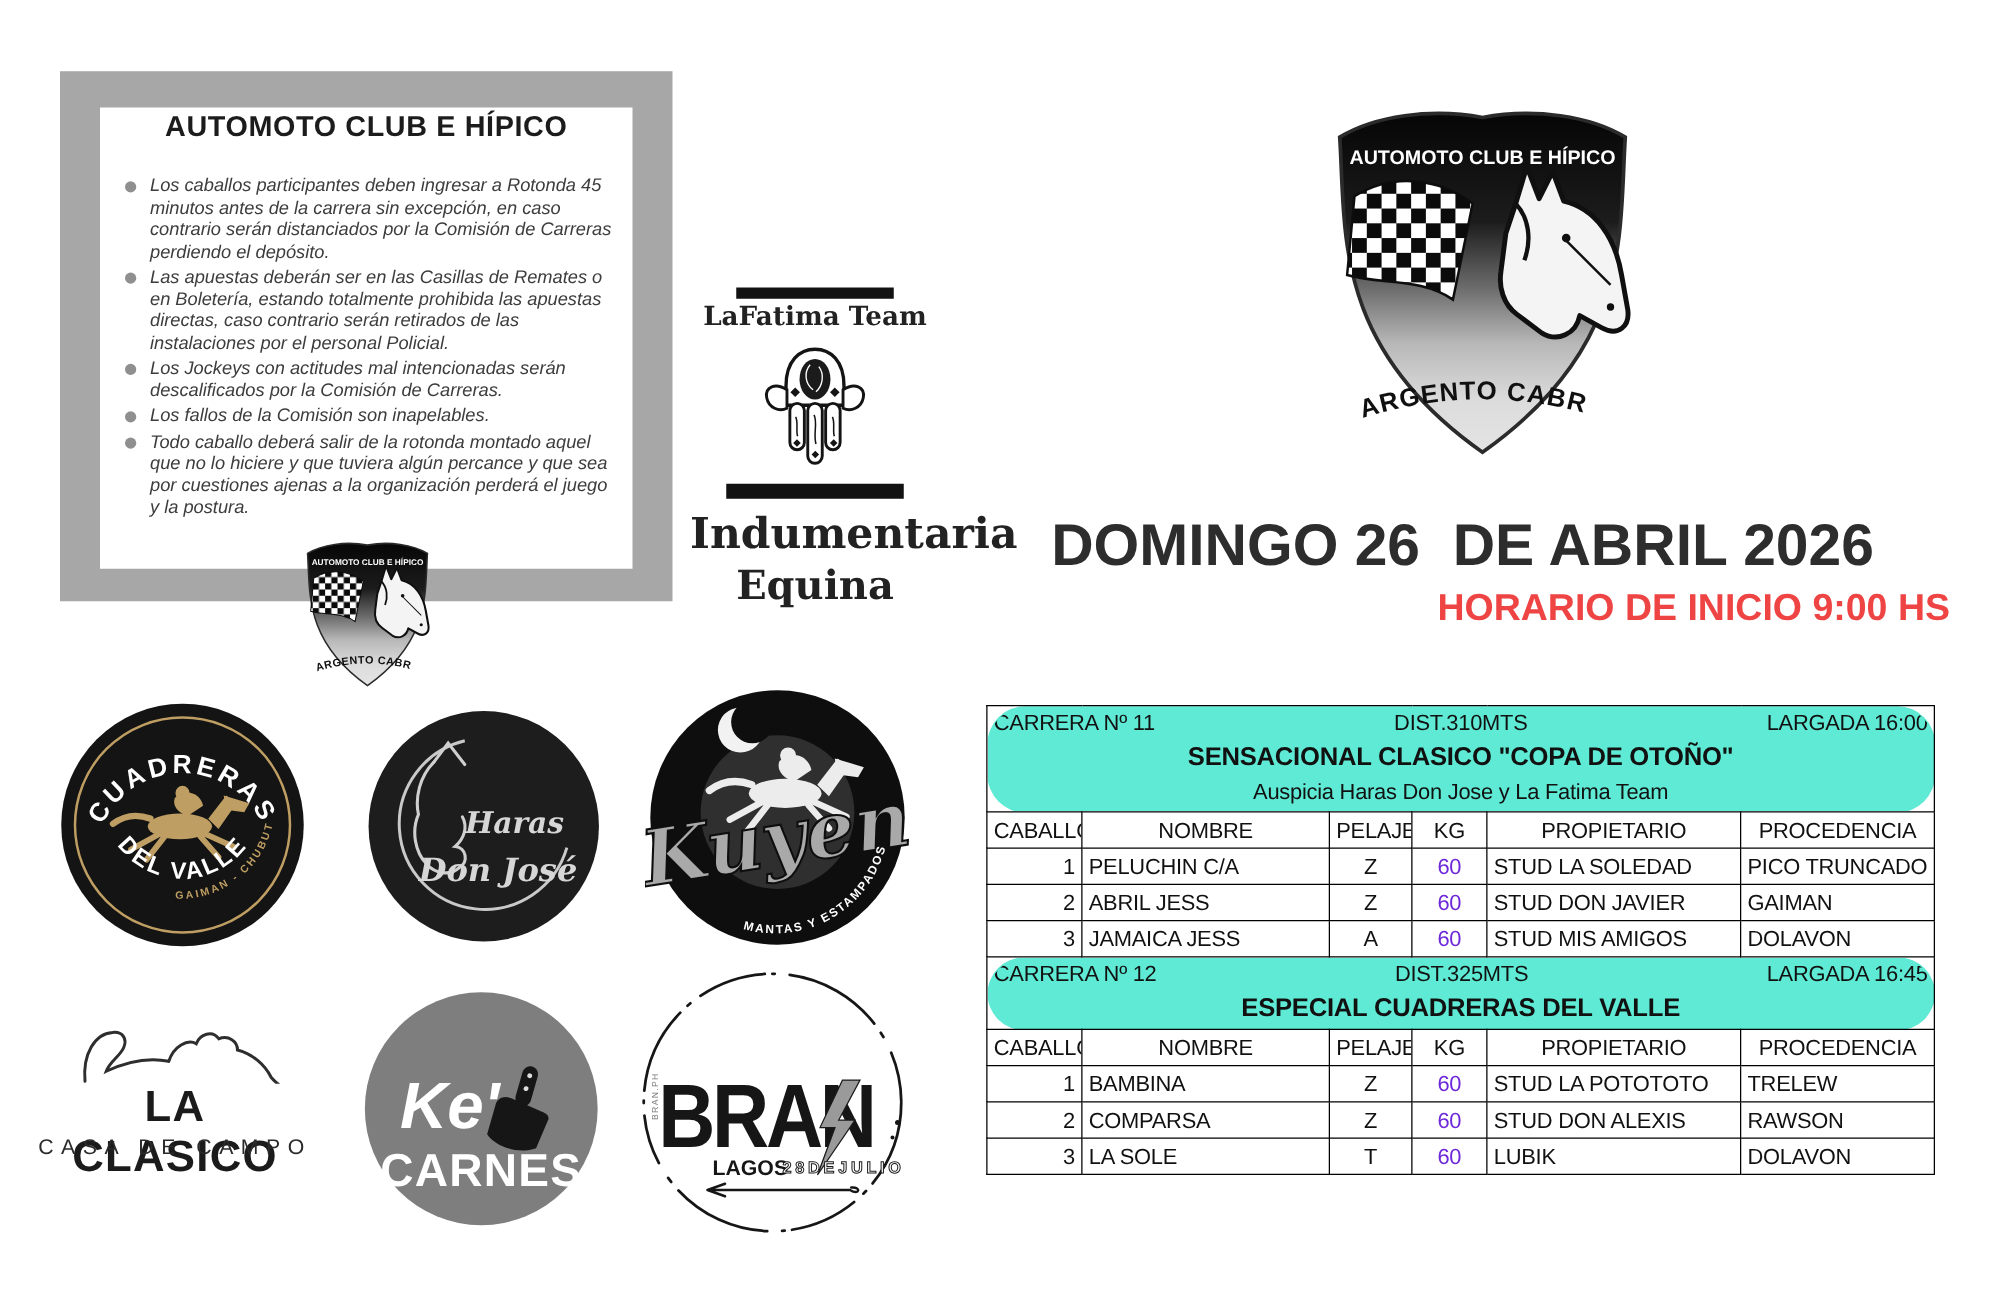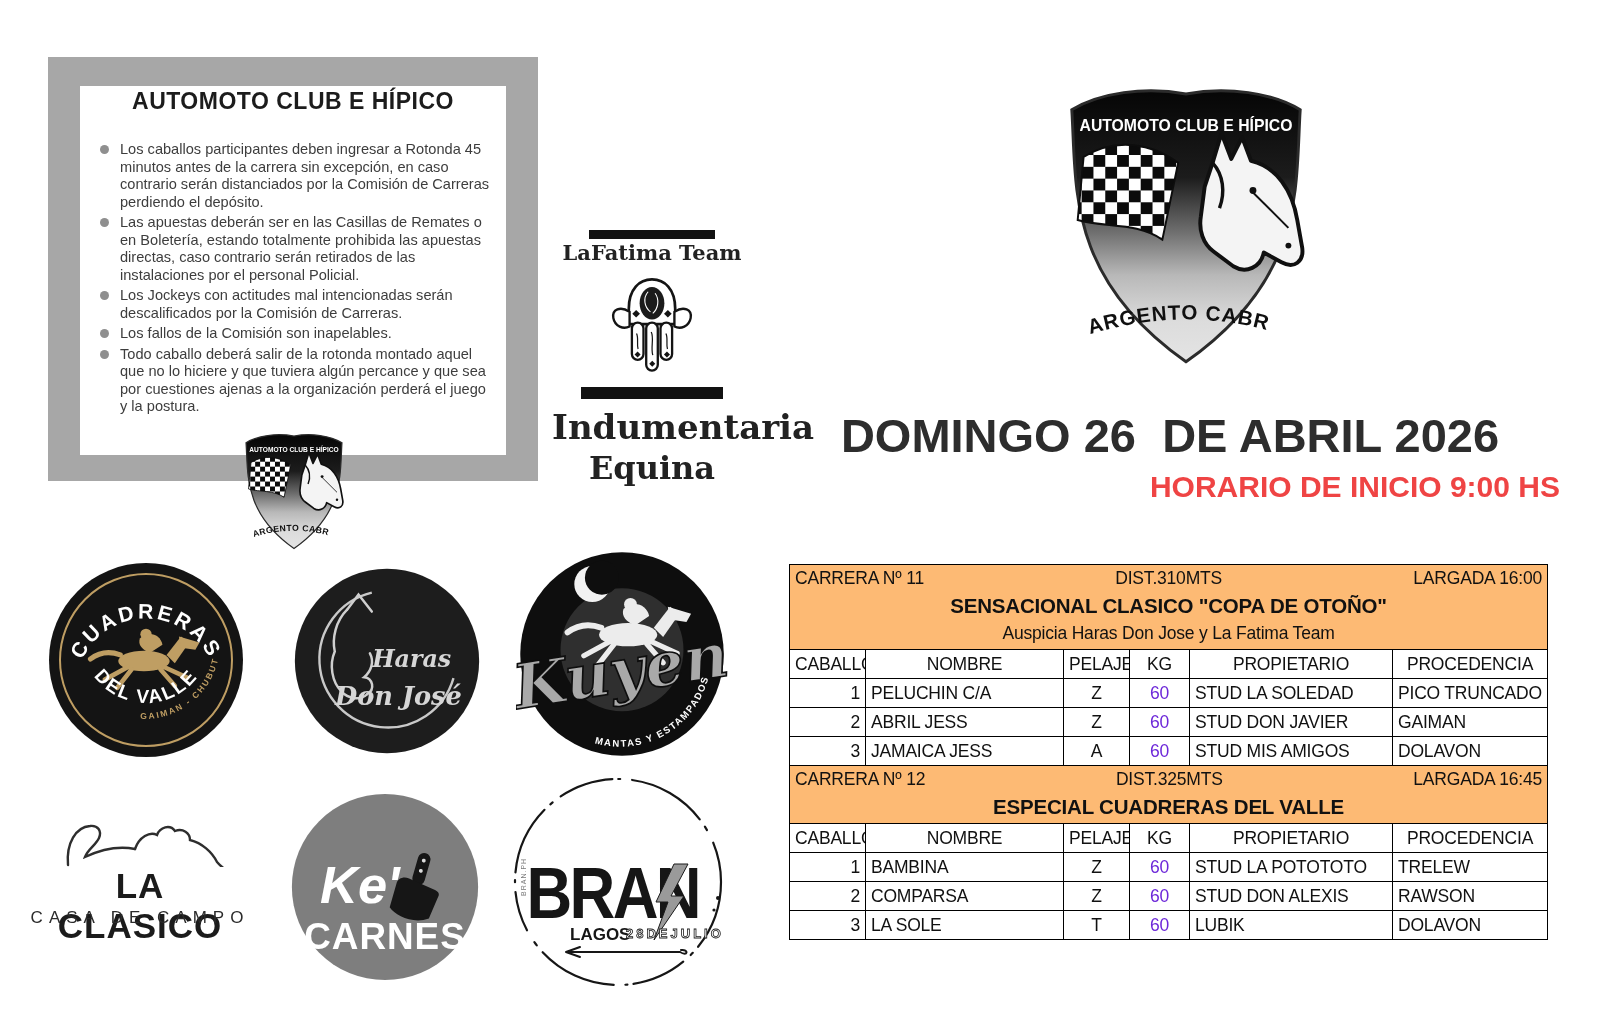--- a/index.html
+++ b/index.html
@@ -4,21 +4,21 @@
 <style>
   html,body{margin:0;padding:0;background:#fff;}
   #page{position:relative;width:1600px;height:1035px;background:#fff;overflow:hidden;
         font-family:"Liberation Sans",sans-serif;color:#1a1a1a;}
 
   
   .reg-frame{position:absolute;left:48px;top:57px;width:490px;height:424px;background:#a7a7a7;}
   .reg-inner{position:absolute;left:32px;top:29px;right:32px;bottom:26px;background:#ffffff;}
   .reg-title1{margin-top:30px;text-align:center;font-weight:bold;font-size:31px;letter-spacing:1px;color:#1c1c1c;}
   .reg-title2{text-align:center;font-weight:bold;font-size:23px;letter-spacing:.5px;color:#1c1c1c;margin-top:2px;}
-  .reg-list{list-style:none;margin:26px 14px 0 0;font-size:14.6px;line-height:1.2;color:#3d3d3d;}
+  .reg-list{list-style:none;margin:26px 14px 0 0;font-size:14.6px;line-height:1.2;color:#3d3d3d;font-style:italic;}
   .reg-list li{position:relative;margin-bottom:3px;}
   .reg-list li::before{content:"";position:absolute;left:-20px;top:4px;width:9px;height:9px;border-radius:50%;background:#8f8f8f;}
 
   
   .shield-small{position:absolute;left:226px;top:427px;width:136px;height:124px;z-index:5;}
   .shield-big{position:absolute;left:1058px;top:64px;width:256px;height:312px;}
 
   
   .fatima{position:absolute;left:552px;top:230px;width:200px;text-align:center;}
   .bar{background:#121212;margin:0 auto;}
@@ -34,21 +34,21 @@
   
   .event-date{position:absolute;left:780px;top:408px;width:780px;text-align:center;
               font-size:47px;font-weight:bold;color:#2d2d2d;white-space:pre;}
   .event-time{position:absolute;left:780px;top:470px;width:780px;text-align:right;
               font-size:30px;font-weight:bold;color:#ef4444;}
 
   
   .races{position:absolute;left:789px;top:564px;width:758px;}
   table.race{width:100%;border-collapse:collapse;table-layout:fixed;font-size:17.5px;color:#111;letter-spacing:-.2px;}
   table.race td{border:1.6px solid #000;padding:1px 5px;overflow:hidden;white-space:nowrap;}
-  td.band{background:#fdba74;padding:2px 6px;}
+  td.band{background:#5eead4;padding:2px 6px;border-radius:30px;}
   .band-top{display:flex;justify-content:space-between;align-items:center;height:25px;}
   .band-title{text-align:center;font-weight:bold;font-size:20.5px;height:30px;line-height:30px;}
   .band-sub{text-align:center;font-size:17.5px;height:27px;line-height:25px;}
   tr.hdr td{text-align:center;height:26px;}
   tr.dat td{height:26px;}
   td.num{text-align:right;padding-right:2px;}
   td.ctr{text-align:center;}
   td.kg{text-align:center;color:#6d28d9;}
 
   

